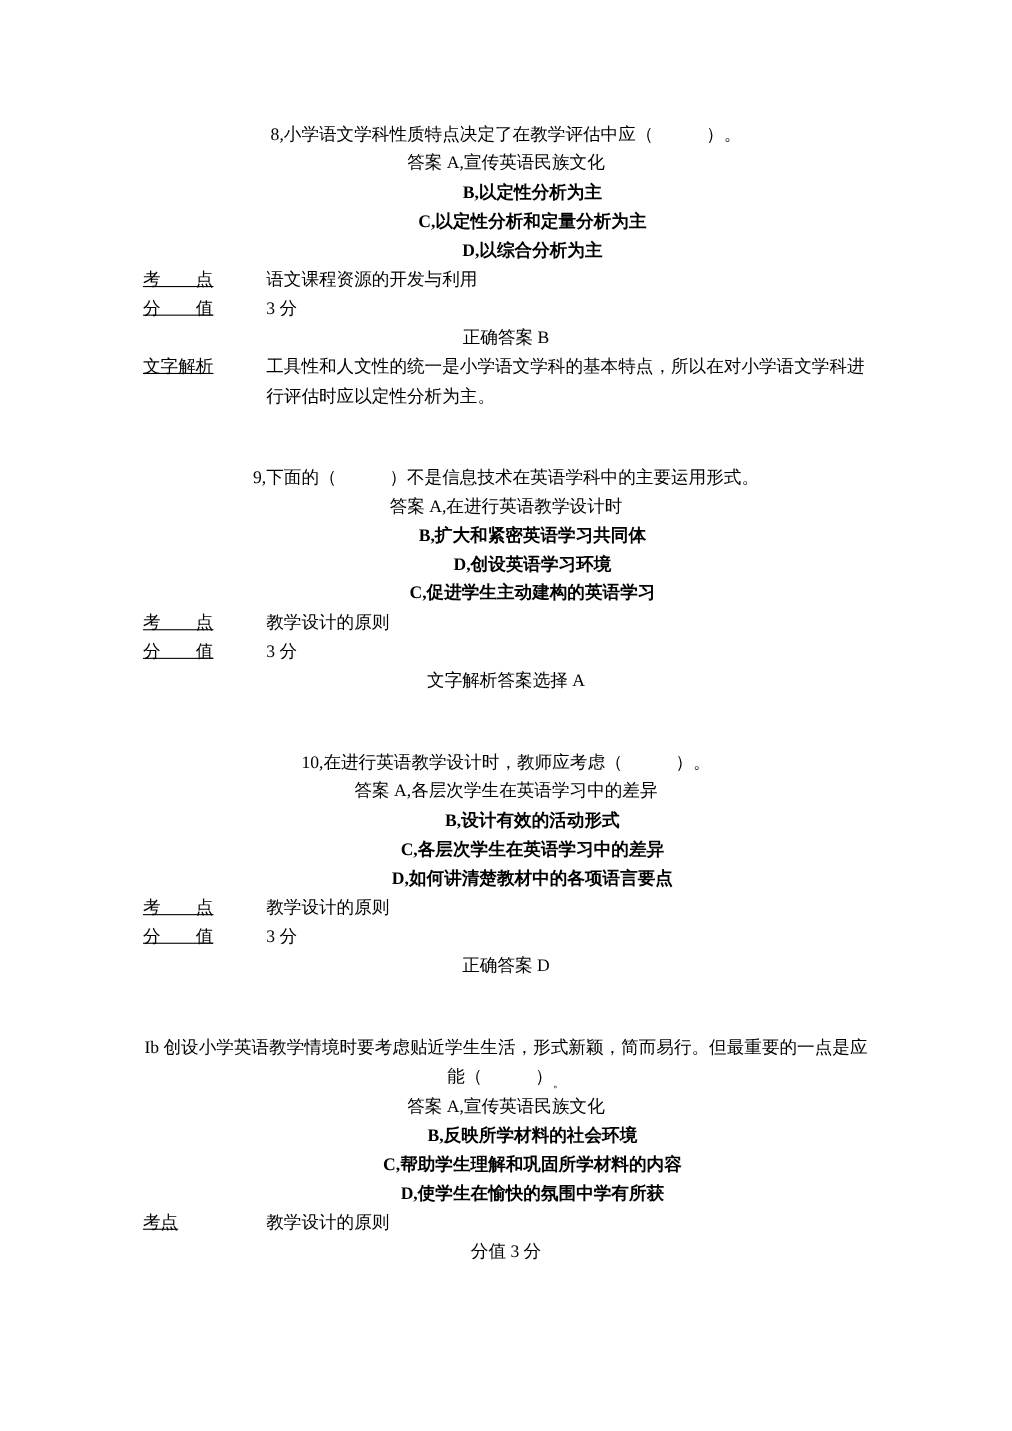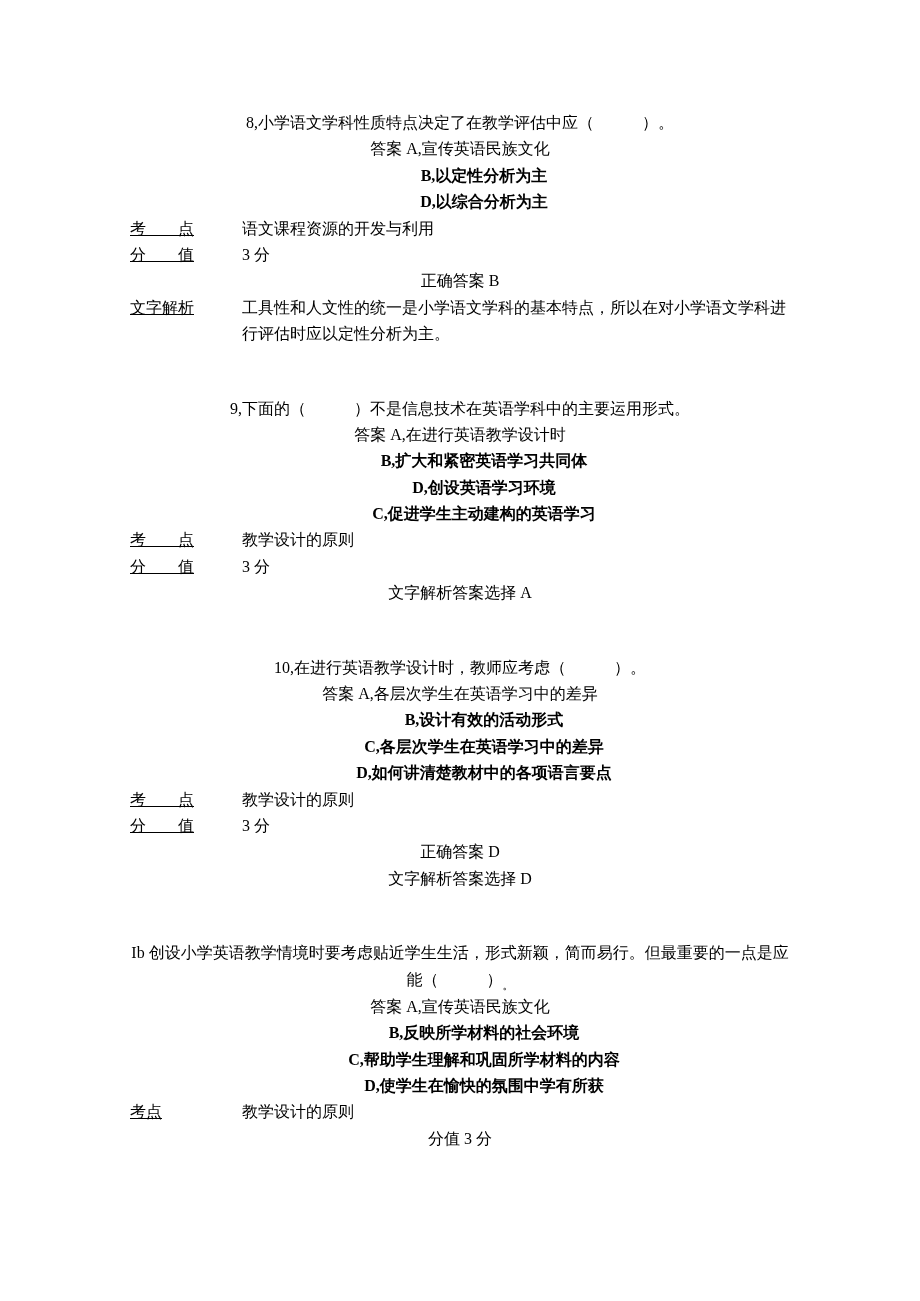--- a/index.html
+++ b/index.html
@@ -39,20 +39,21 @@
 </style>
 </head>
 <body>
 
 <div class="page">
 
   <div class="question">
     <div class="line"><span>8</span>,<span>小学语文学科性质特点决定了在教学评估中应（　　　）。</span></div>
     <div class="line"><span>答案</span> <span>A,宣传英语民族文化</span></div>
     <div class="line indent">B,以定性分析为主</div>
+    <div class="line indent">C,以定性分析和定量分析为主</div>
     <div class="line indent">D,以综合分析为主</div>
     <div class="row">
       <div class="label-col">考　　点</div>
       <div>语文课程资源的开发与利用</div>
     </div>
     <div class="row">
       <div class="label-col">分　　值</div>
       <div>3 分</div>
     </div>
     <div class="line"><span>正确答案</span> <span>B</span></div>
@@ -87,21 +88,20 @@
     <div class="line indent">D,如何讲清楚教材中的各项语言要点</div>
     <div class="row">
       <div class="label-col">考　　点</div>
       <div>教学设计的原则</div>
     </div>
     <div class="row">
       <div class="label-col">分　　值</div>
       <div>3 分</div>
     </div>
     <div class="line"><span>正确答案</span> <span>D</span></div>
-    <div class="line"><span>文字解析</span><span>答案选择 D</span></div>
   </div>
 
   <div class="question">
     <div class="line"><span>Ib</span> <span>创设小学英语教学情境时要考虑贴近学生生活，形式新颖，简而易行。但最重要的一点是应能（　　　）</span><span style="font-size:11px;vertical-align:sub;">。</span></div>
     <div class="line"><span>答案</span> <span>A,宣传英语民族文化</span></div>
     <div class="line indent">B,反映所学材料的社会环境</div>
     <div class="line indent">C,帮助学生理解和巩固所学材料的内容</div>
     <div class="line indent">D,使学生在愉快的氛围中学有所获</div>
     <div class="row">
       <div class="label-col">考点</div>

